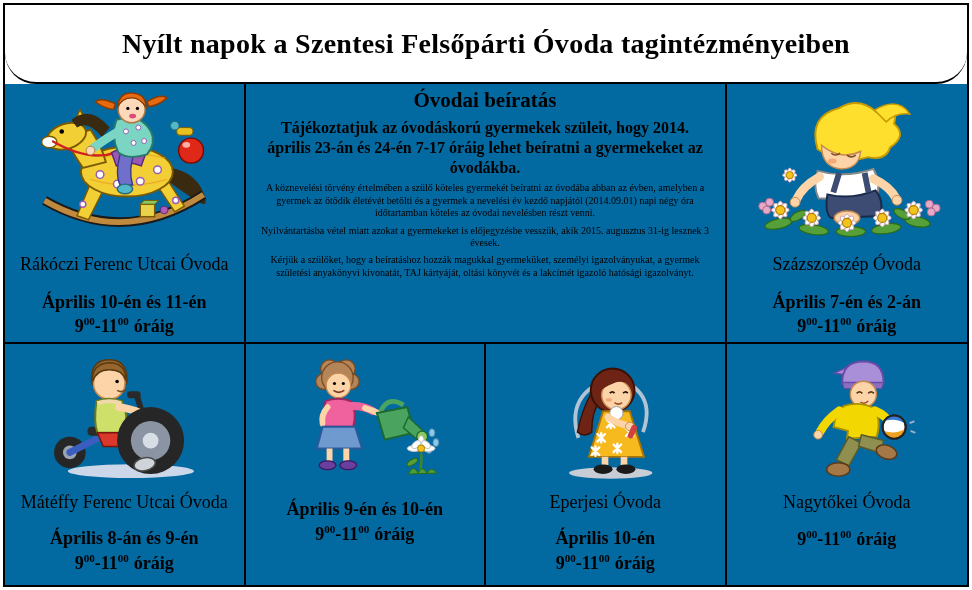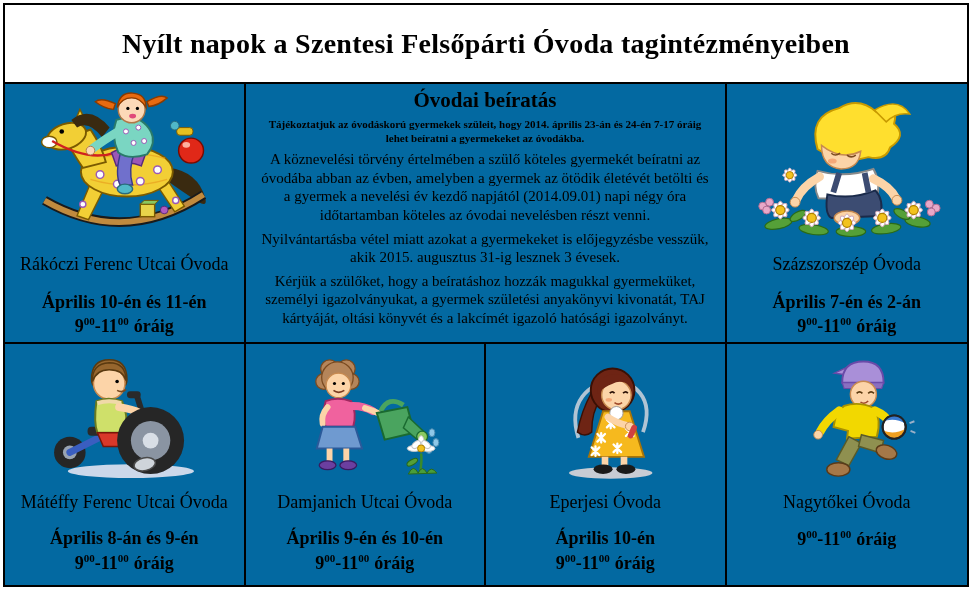--- a/index.html
+++ b/index.html
@@ -1,40 +1,40 @@
 <!DOCTYPE html>
 <html lang="hu"><head>
 <meta charset="utf-8">
 <style>
   html,body{margin:0;padding:0;background:#fff;width:972px;height:590px;overflow:hidden;
     font-family:"Liberation Serif","DejaVu Serif",serif;color:#000;}
   .sheet{box-sizing:border-box;width:966px;height:584px;margin:3px;border:2px solid #000;
     display:flex;flex-direction:column;background:#fff;}
   .row-title{box-sizing:border-box;flex:0 0 79px;border-bottom:2px solid #000;
-    display:flex;align-items:center;justify-content:center;}
+    display:flex;align-items:center;justify-content:center;border-radius:31px;}
   .page-title{font-size:28px;font-weight:bold;margin:0;text-align:center;letter-spacing:.3px;}
   .row-mid{box-sizing:border-box;flex:0 0 252px;border-bottom:2px solid #000;
     display:grid;grid-template-columns:1fr 2fr 1fr;}
   .row-bottom{flex:1;display:grid;grid-template-columns:repeat(4,1fr);border-radius:31px;}
   .cell{box-sizing:border-box;border-right:2px solid #000;overflow:hidden;background:#0369a1;}
   .cell:last-child{border-right:none;}
   .card{display:flex;flex-direction:column;align-items:center;text-align:center;padding:6px 4px 4px;}
   .illu{display:flex;align-items:flex-start;justify-content:center;}
   .mid-card .illu{height:150px;}
   .bot-card .illu{height:134px;}
   .card-name{font-size:18px;line-height:1.15;margin-top:8px;}
   .mid-card .card-name{margin-top:14px;}
   .card-date{font-weight:bold;font-size:18px;line-height:1.3;margin-top:14px;}
   .mid-card .card-date{margin-top:16px;}
   .time-line sup{font-size:11px;font-weight:bold;}
   .time-suffix{margin-left:.28em;}
   .center-cell{padding:2px 12px 0;text-align:center;}
   .announce-heading{font-size:21px;font-weight:bold;margin:2px 0 3px;}
-  .center-cell p{font-size:15px;line-height:1.24;margin:5px 0;}
-  .center-cell p.lead{font-weight:bold;font-size:11px;}
+  .center-cell p{font-size:10px;line-height:1.24;margin:5px 0;}
+  .center-cell p.lead{font-weight:bold;font-size:16px;}
 </style>
 </head>
 <body>
 
 <div class="sheet">
 
   <div class="row-title">
     <h1 class="page-title">Nyílt napok a Szentesi Felsőpárti Óvoda tagintézményeiben</h1>
   </div>
 
@@ -238,21 +238,20 @@
             <ellipse cx="144" cy="100" rx="7" ry="3"></ellipse>
             <ellipse cx="137" cy="94" rx="3" ry="7"></ellipse>
             <ellipse cx="132" cy="96" rx="5" ry="3" transform="rotate(-40 132 96)"></ellipse>
             <ellipse cx="142" cy="96" rx="5" ry="3" transform="rotate(40 142 96)"></ellipse>
           </g>
           <circle cx="137" cy="100" r="3.6" fill="#f2c21e" stroke="#b08000"></circle>
           <path d="M124 126 q5 -11 10 -1 q4 -9 9 0 q4 -8 10 0 z" fill="#4a9e3a" stroke="#2a6a18" stroke-width="1"></path>
           <ellipse cx="128" cy="114" rx="6" ry="2.6" fill="#55a038" stroke="#2a6a18" transform="rotate(-30 128 114)"></ellipse>
         </svg>
       </div>
-      <div class="card-name">Damjanich Utcai Óvoda</div>
       <div class="card-date">
         <div>Április 9-én és 10-én</div>
         <div class="time-line"><span>9</span><sup>00</sup><span>-11</span><sup>00</sup><span class="time-suffix">óráig</span></div>
       </div>
     </div>
 
     <div class="cell card bot-card">
       <div class="illu">
         <svg width="152" height="132" viewBox="0 0 160 138">
           <defs>

